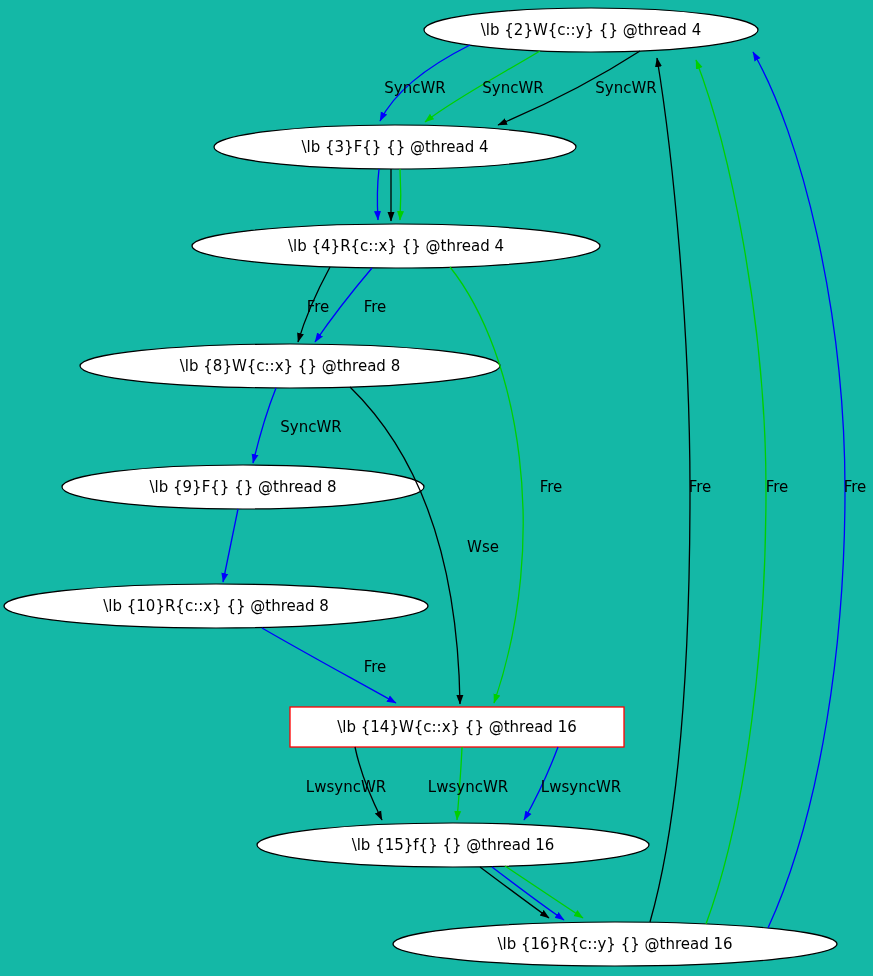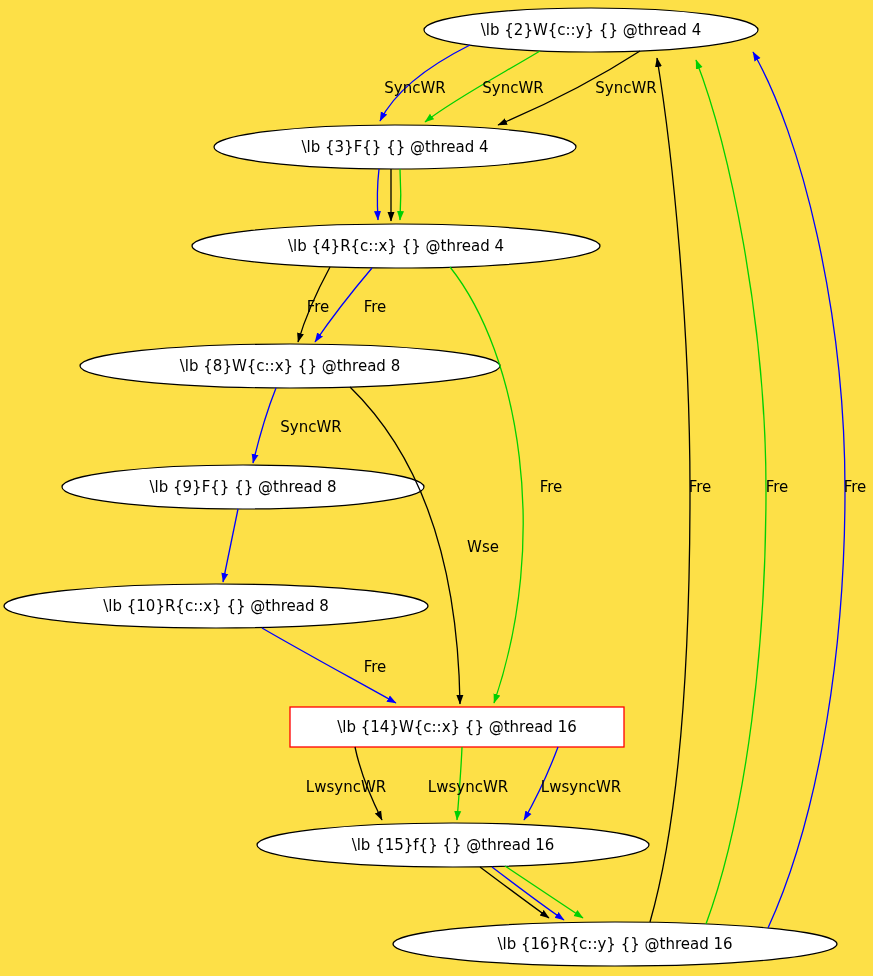--- a/index.html
+++ b/index.html
@@ -5,21 +5,21 @@
   html, body {
     margin: 0;
     padding: 0;
     background: #ffffff;
     font-family: "DejaVu Sans", "Liberation Sans", sans-serif;
   }
   .stage {
     position: relative;
     width: 873px;
     height: 976px;
-    background: #fde047;
+    background: #14b8a6;
     overflow: hidden;
   }
   svg { display: block; }
   .node-shape {
     fill: #ffffff;
     stroke: #000000;
     stroke-width: 1.2;
   }
   .node-label {
     font-family: "DejaVu Sans", "Liberation Sans", sans-serif;

